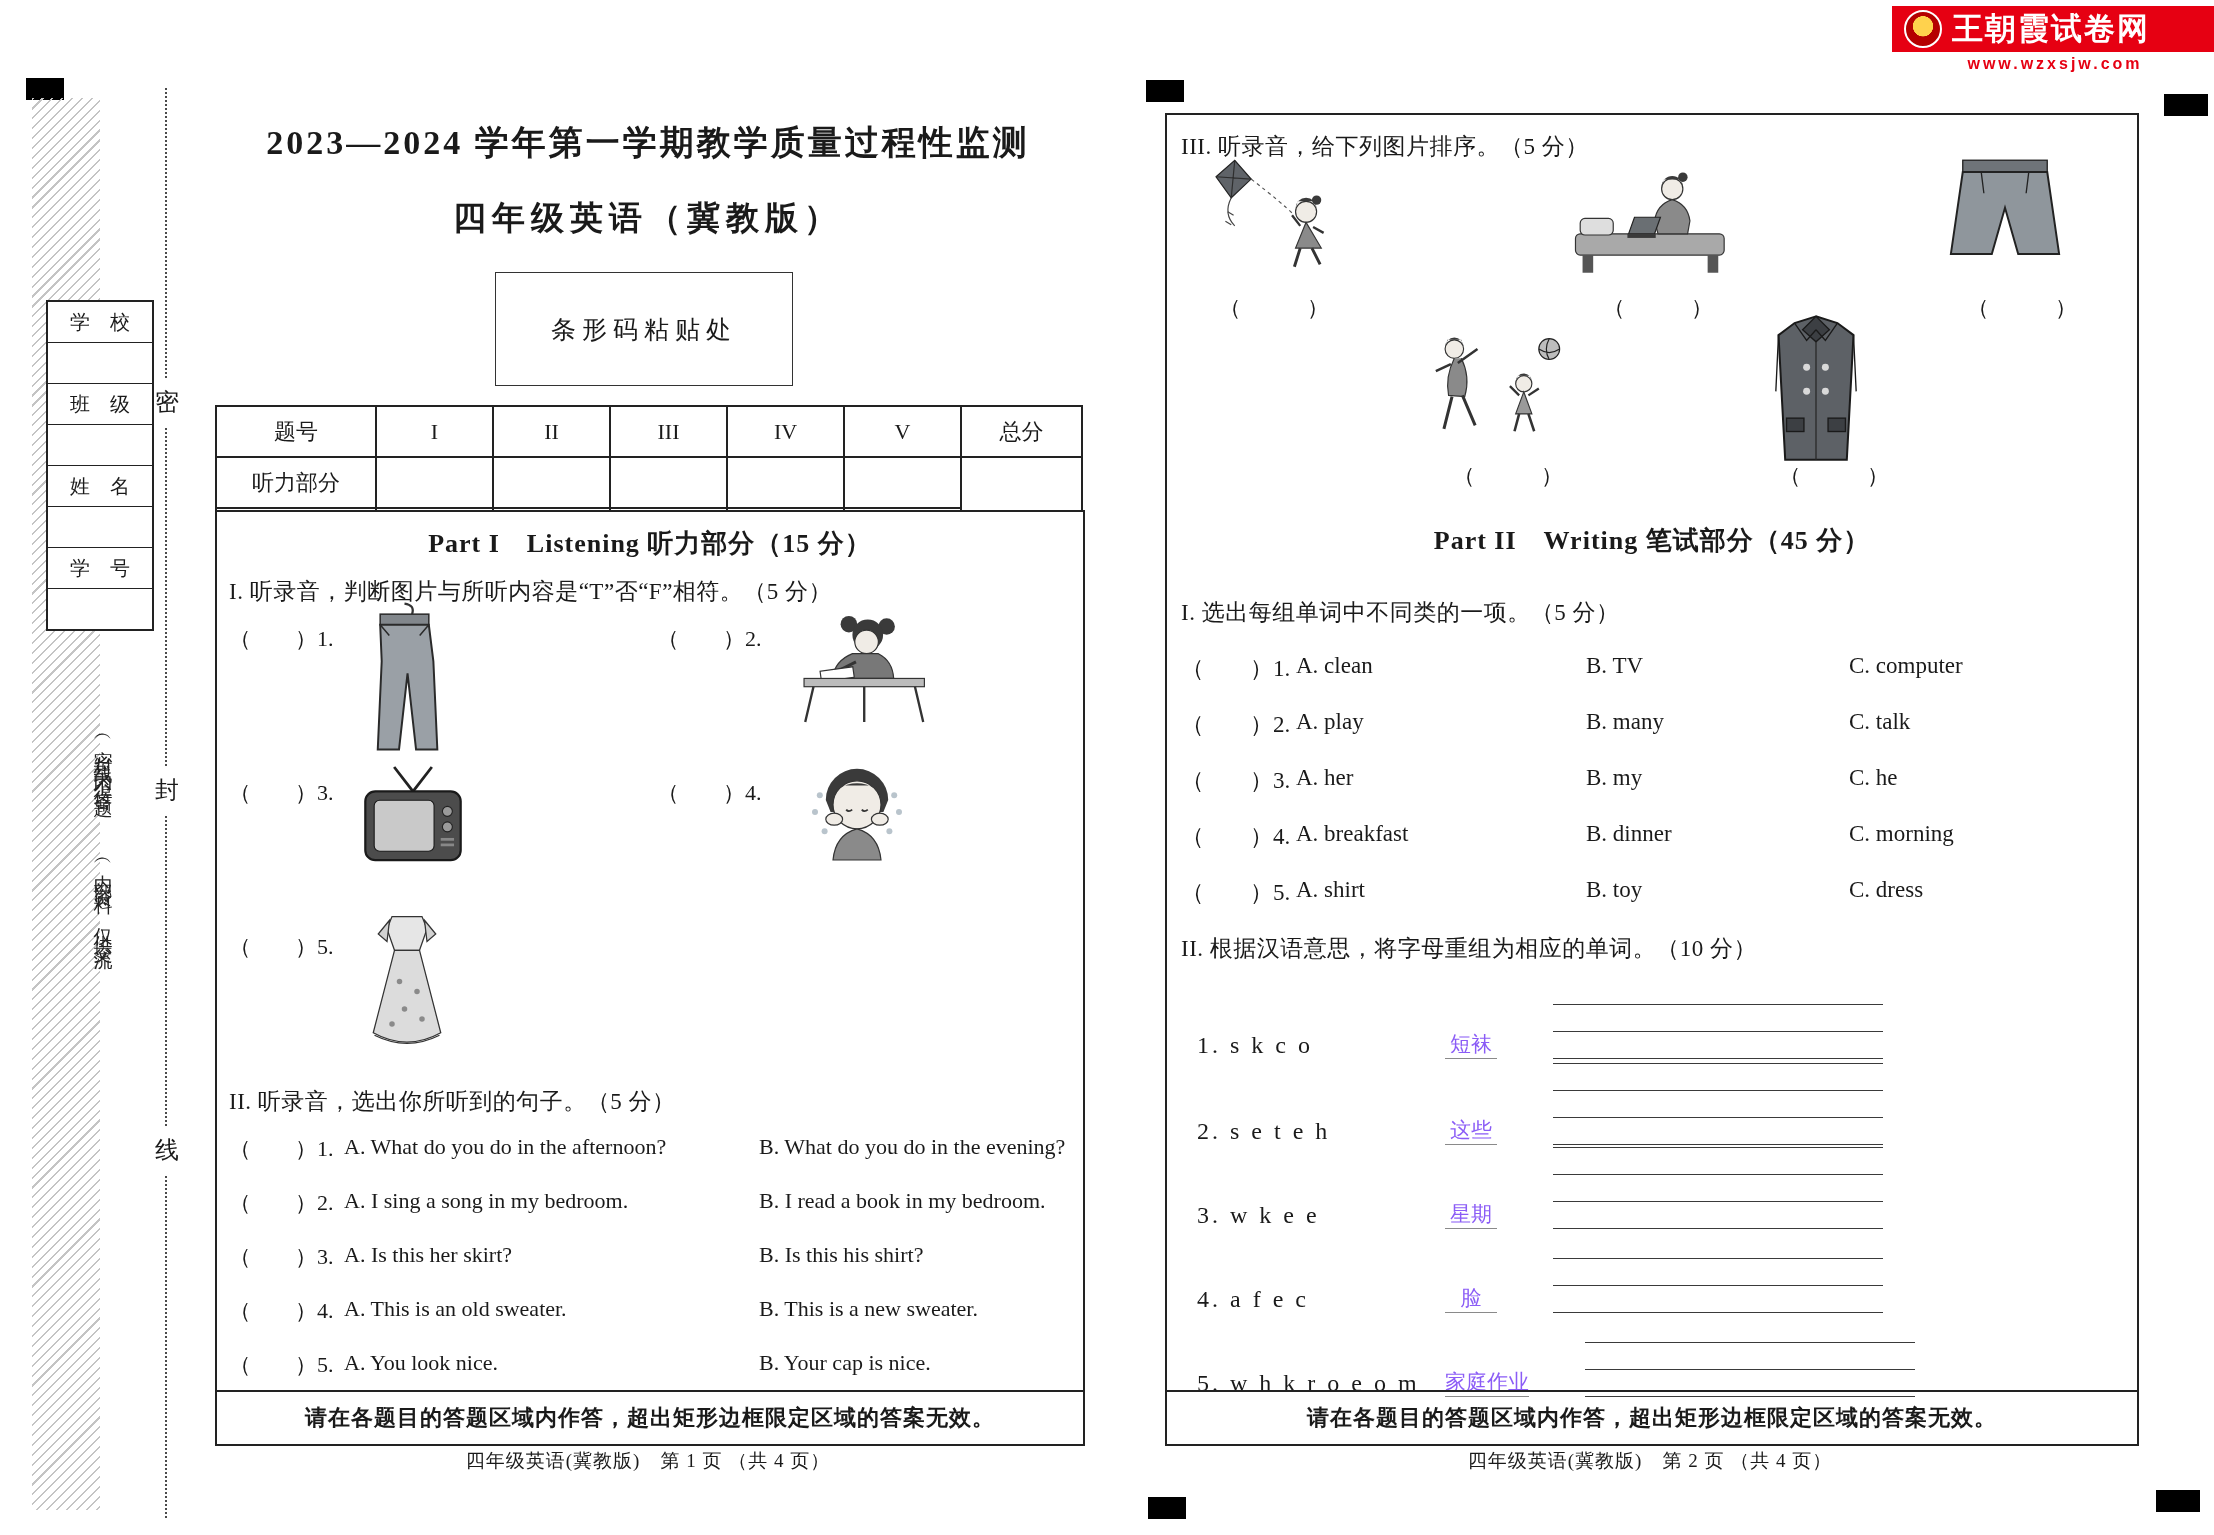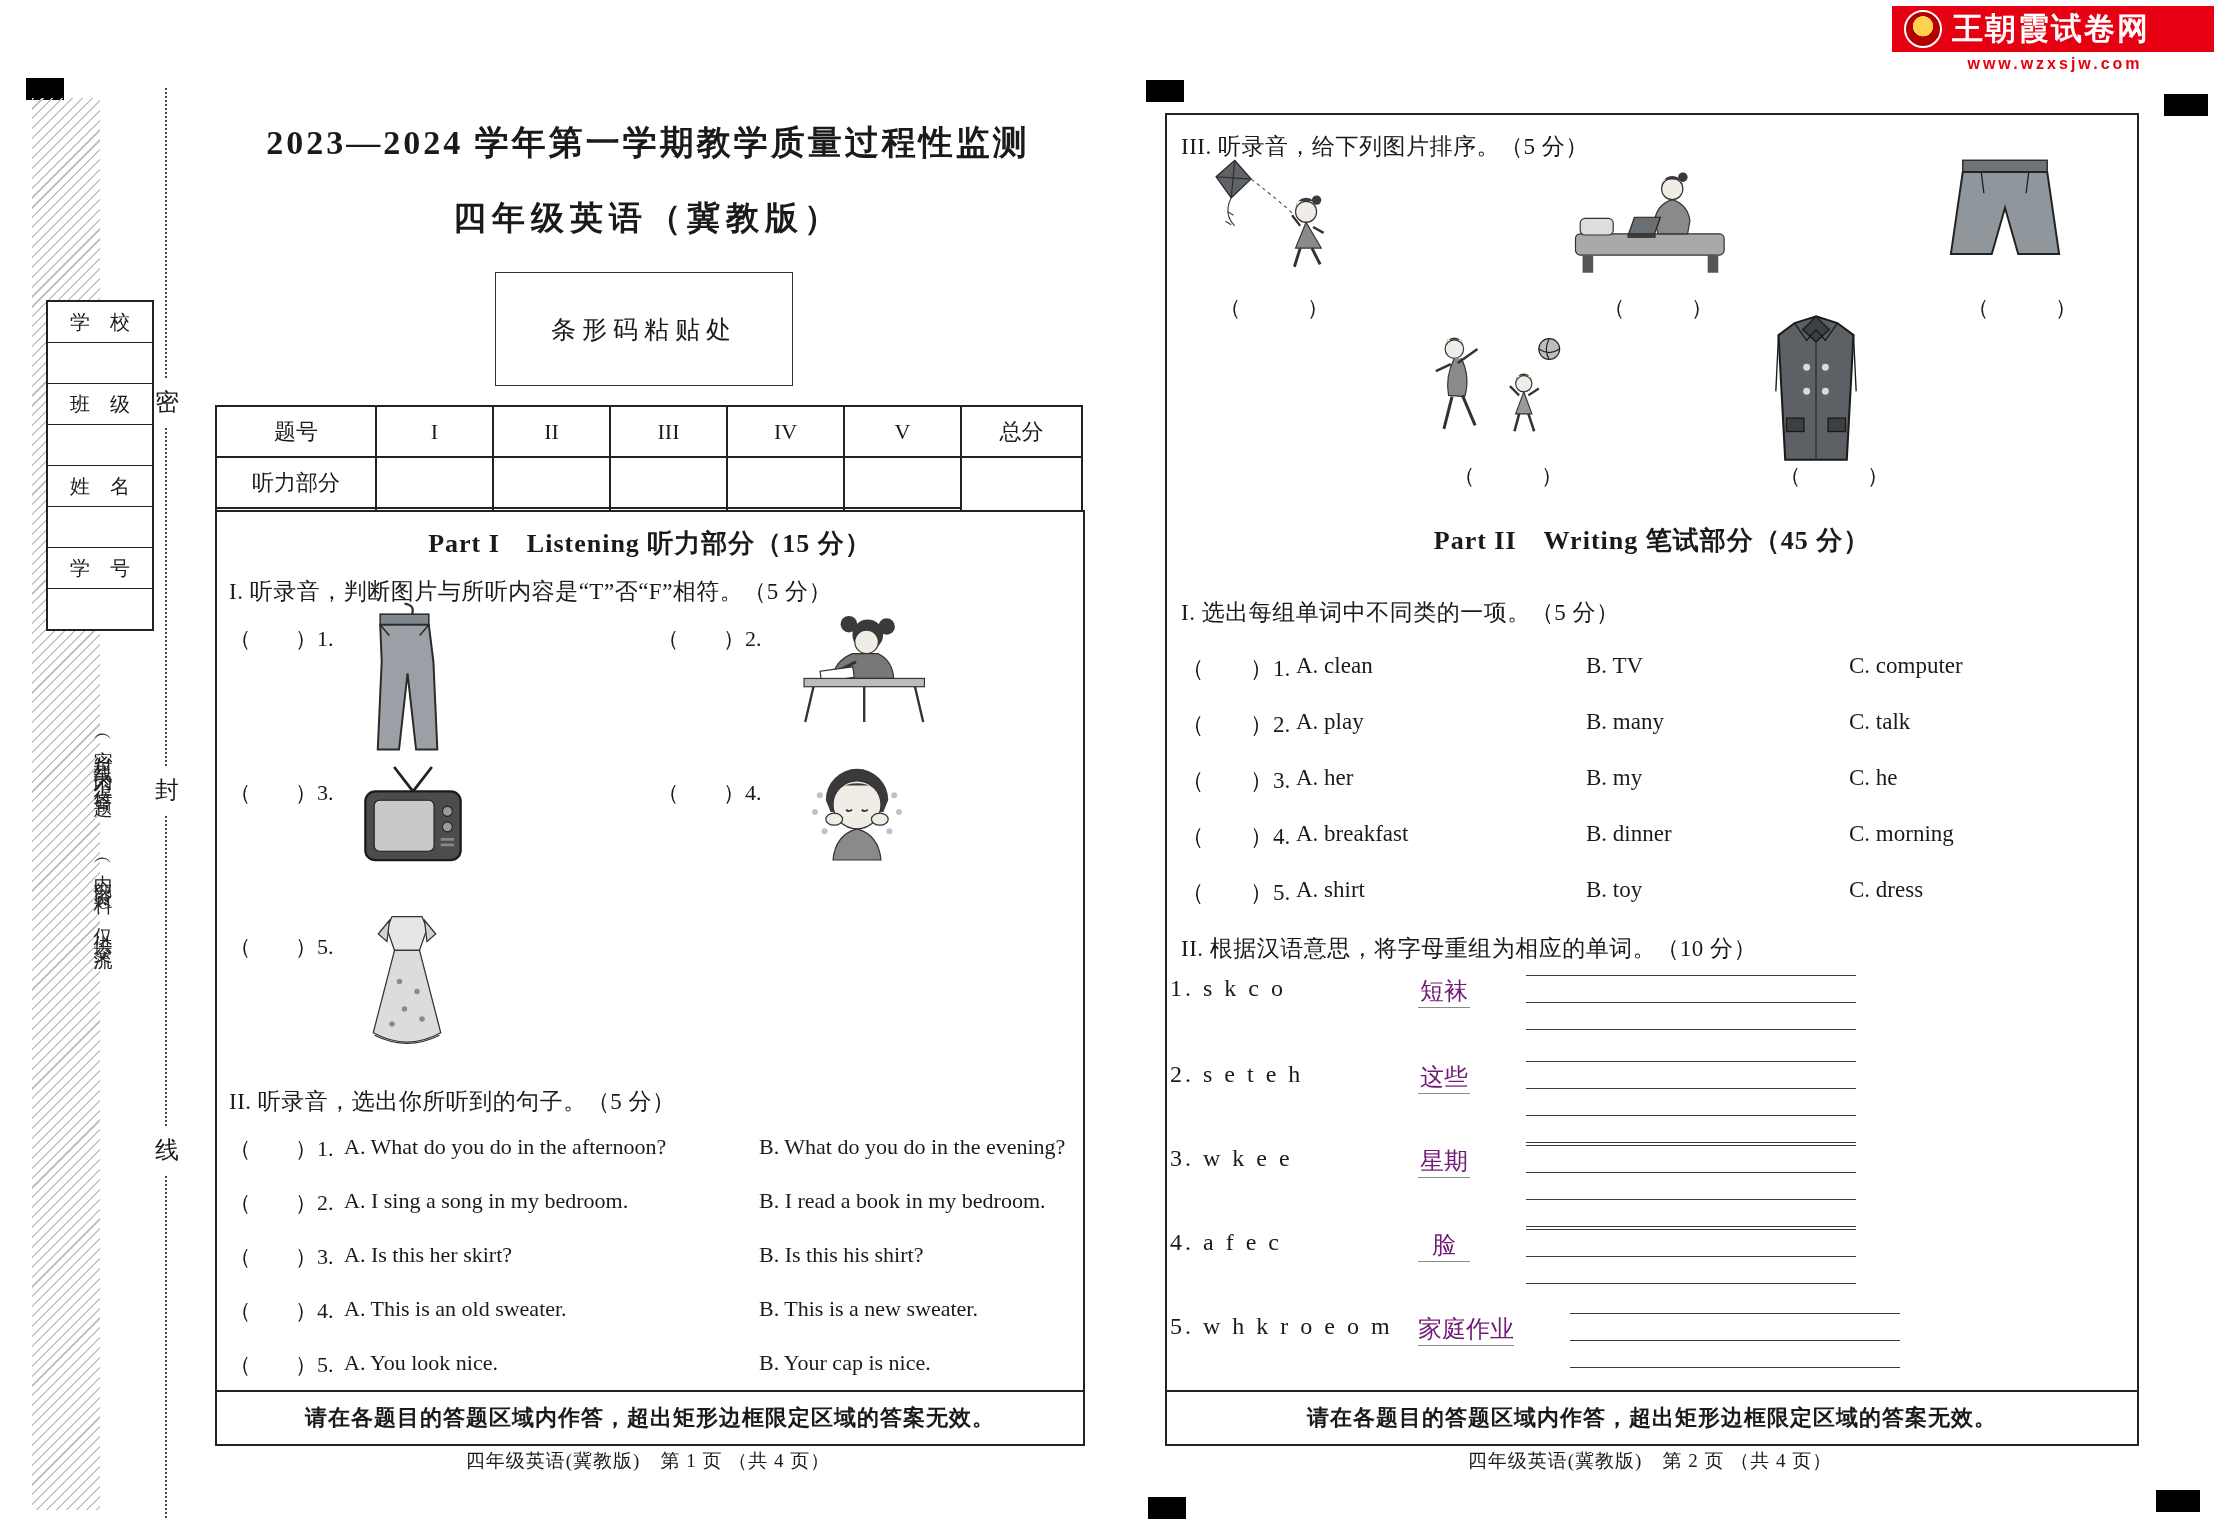--- a/index.html
+++ b/index.html
@@ -53,23 +53,23 @@
   .pic{position:absolute}
   .sent-row{position:absolute;left:12px;right:4px;height:30px;font-size:22px}
   .sent-label{position:absolute;left:0;white-space:nowrap}
   .sent-a{position:absolute;left:115px;white-space:nowrap}
   .sent-b{position:absolute;left:530px;white-space:nowrap}
   .w1-row{position:absolute;left:14px;right:14px;height:30px;font-size:23px}
   .w1-label{position:absolute;left:0;white-space:nowrap}
   .w1-a{position:absolute;left:115px;white-space:nowrap}
   .w1-b{position:absolute;left:405px;white-space:nowrap}
   .w1-c{position:absolute;left:668px;white-space:nowrap}
-  .w2-row{position:absolute;left:3px;height:84px;display:flex;align-items:flex-start}
+  .w2-row{position:absolute;left:30px;height:84px;display:flex;align-items:flex-end}
   .w2-letters{font-size:24px;letter-spacing:3px;min-width:248px;white-space:nowrap}
-  .w2-hint{font-size:24px;color:#701a75;border-bottom:1.5px solid #8a8a8a;margin-right:56px;white-space:nowrap;min-width:52px;text-align:center}
+  .w2-hint{font-size:21px;color:#8b5cf6;border-bottom:1.5px solid #8a8a8a;margin-right:56px;white-space:nowrap;min-width:52px;text-align:center}
   .w2-lines{display:flex;flex-direction:column;gap:26px;width:330px}
   .w2-lines i{display:block;height:0;border-top:1.5px solid #3a3a3a}
   .box-notice{position:absolute;left:0;right:0;bottom:0;height:52px;border-top:2px solid #222;
     display:flex;align-items:center;justify-content:center;font-size:22px;font-weight:bold;letter-spacing:1px}
   .page-footer{position:absolute;top:1448px;text-align:center;font-size:19px;letter-spacing:1px}
   .pf1{left:215px;width:866px}
   .pf2{left:1165px;width:970px}
 </style>
 </head>
 <body>

